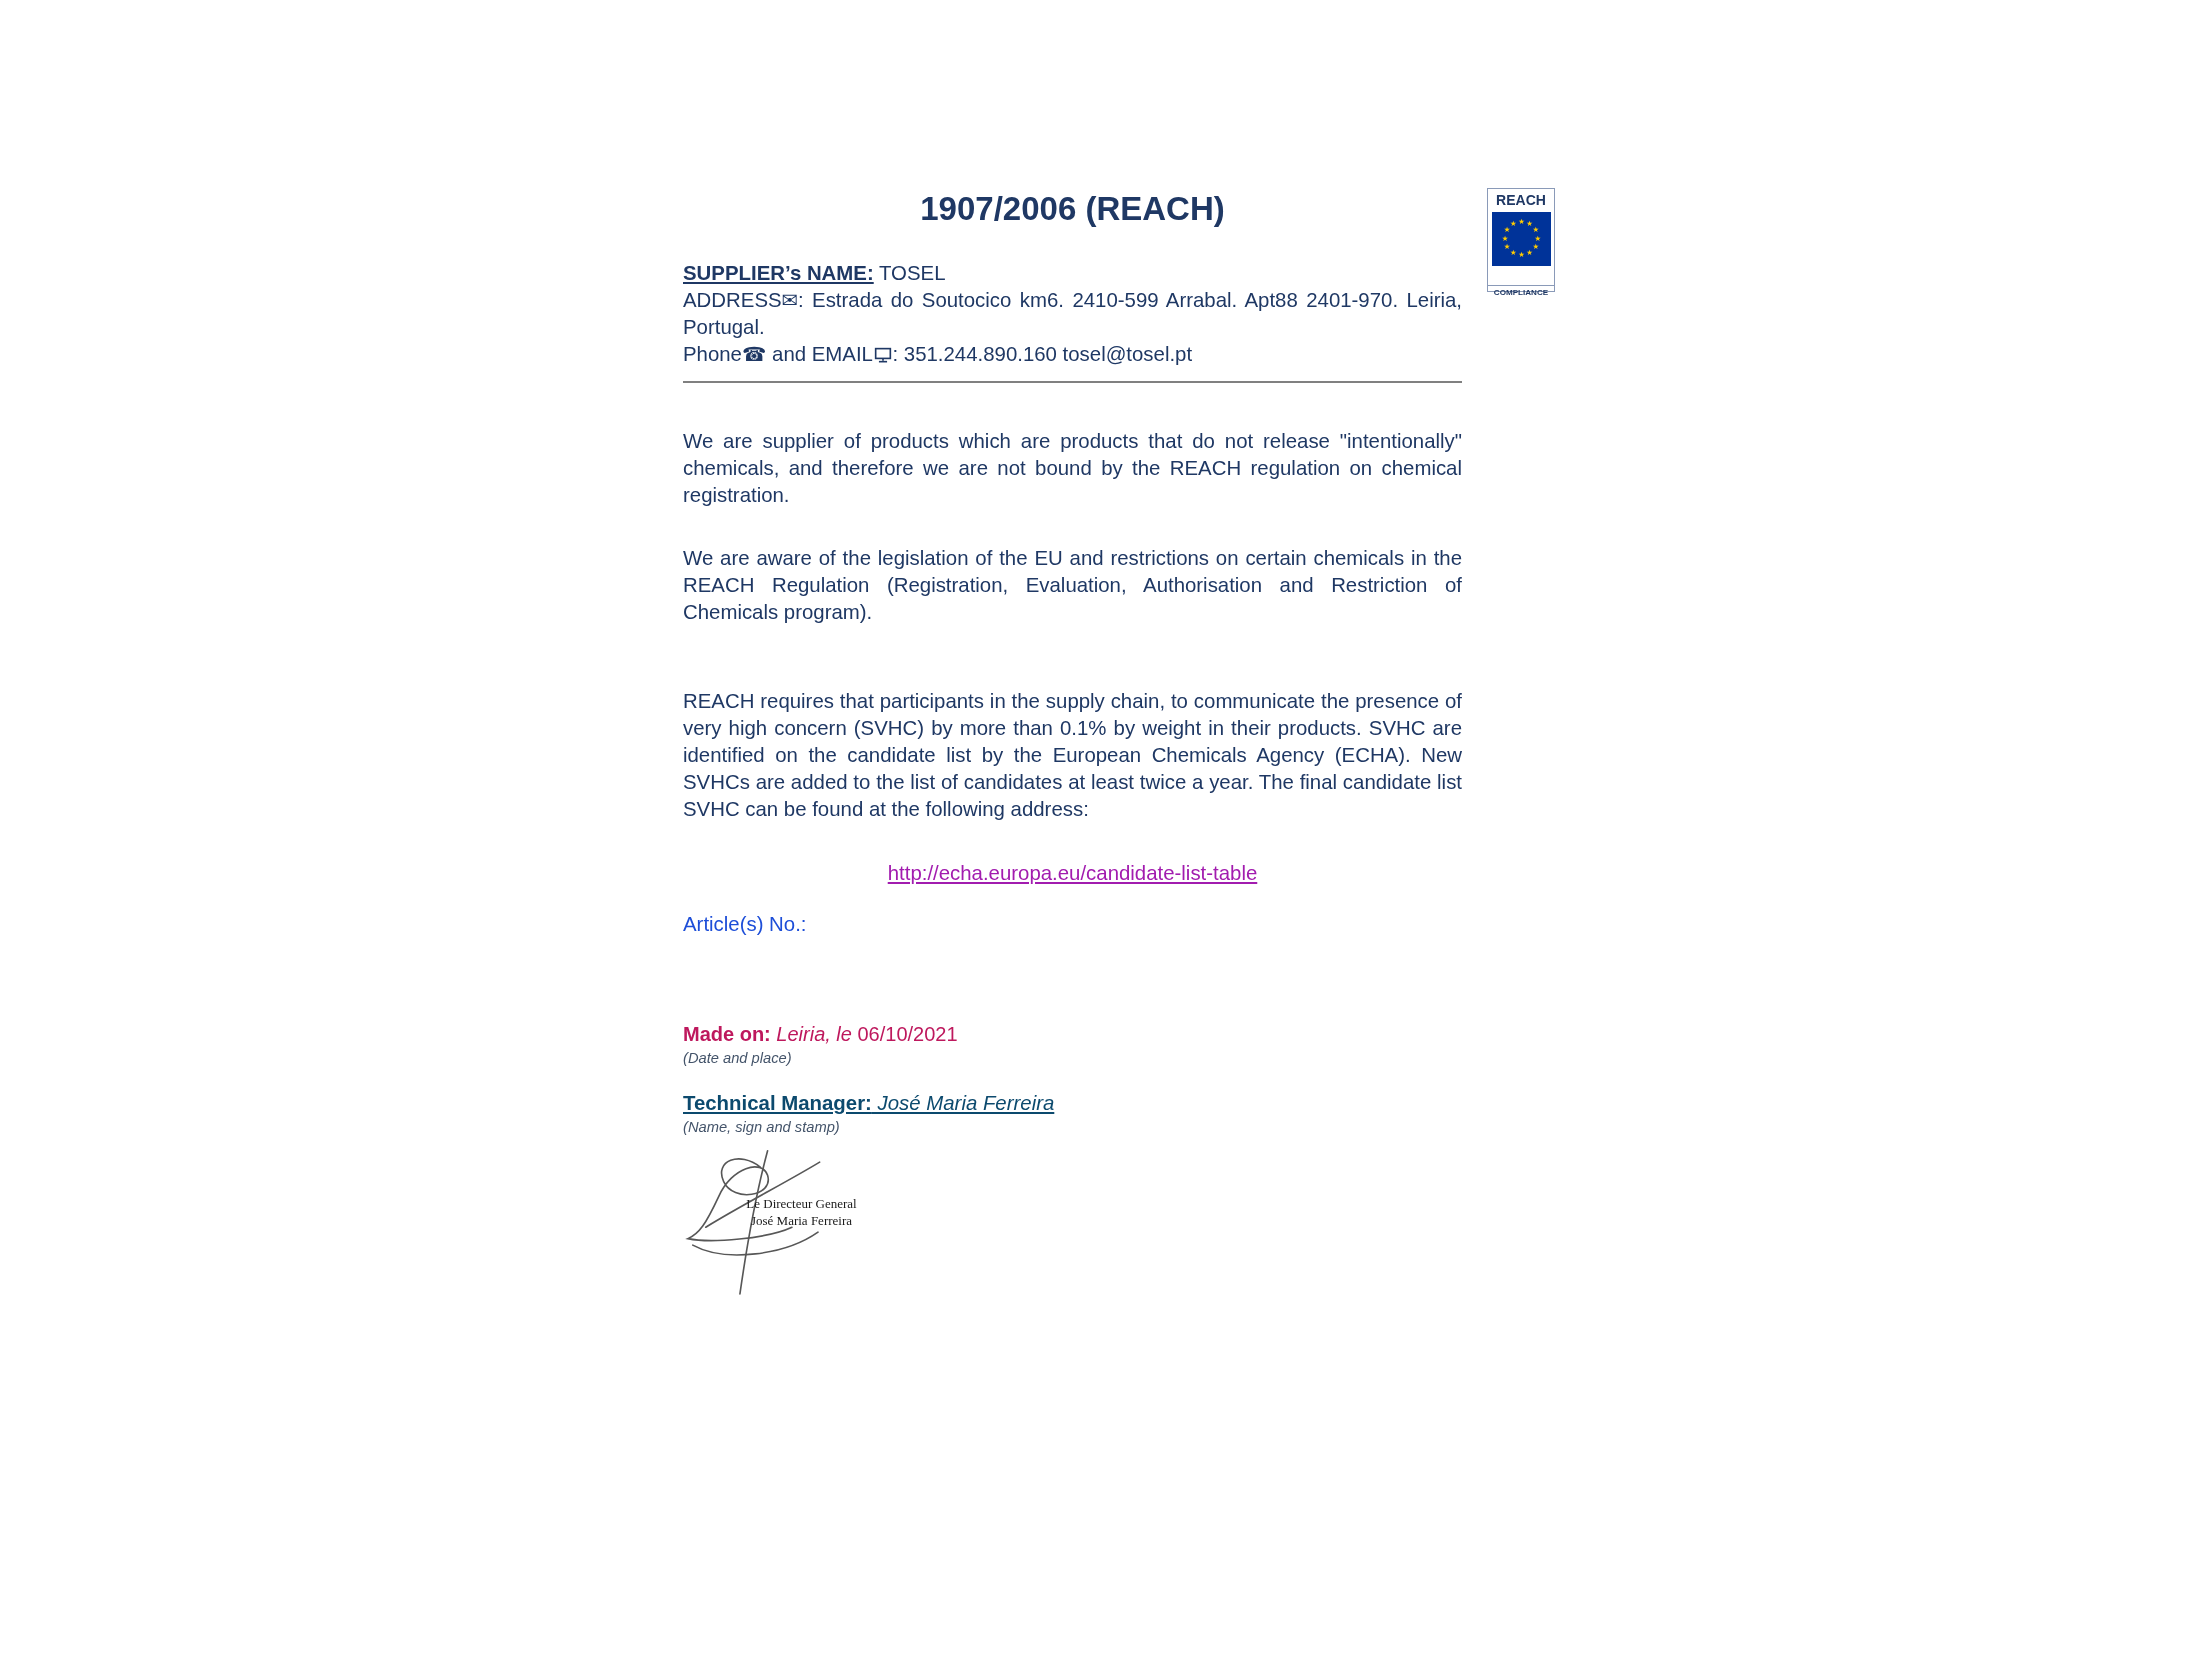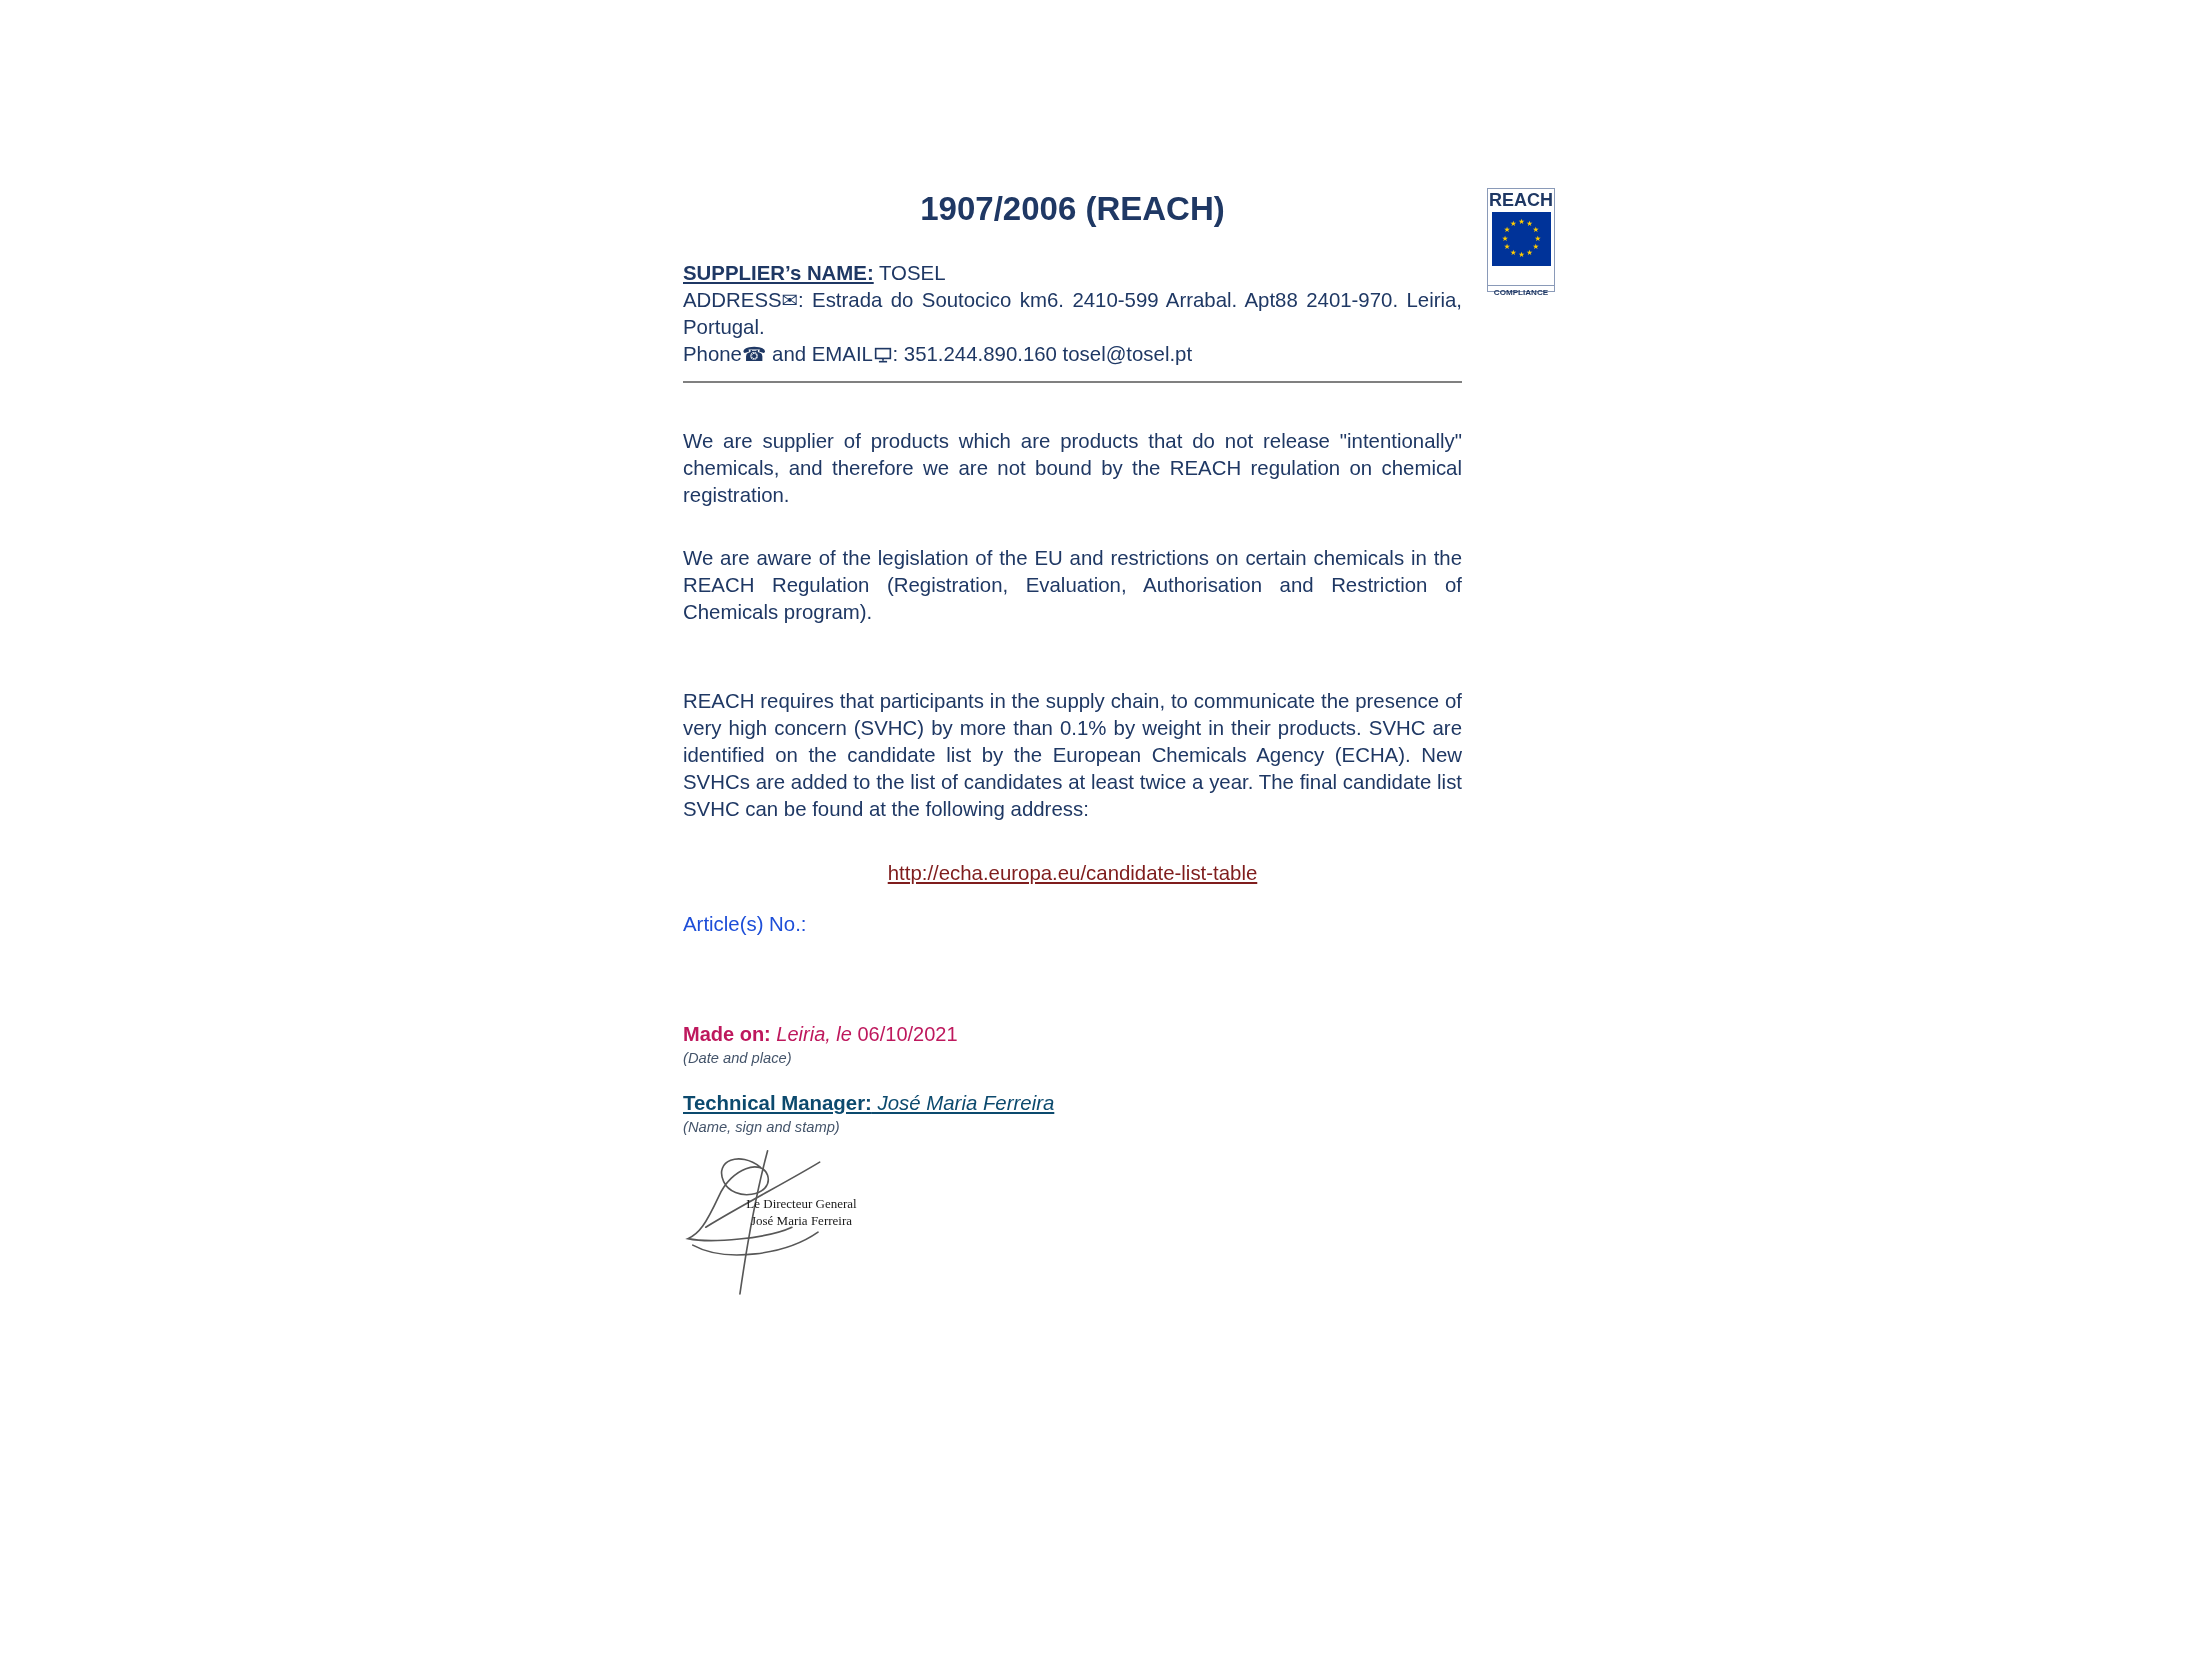--- a/index.html
+++ b/index.html
@@ -65,21 +65,21 @@
   .para-3 { margin-top: 62px; }
   .para-4 { margin-top: 47px; }
 
   .link-row {
     margin-top: 37px;
     text-align: center;
     font-size: 20.4px;
     line-height: 27px;
   }
   .link-row a {
-    color: #7f1d1d;
+    color: #a21caf;
     text-decoration: underline;
     cursor: pointer;
     text-align: right;
   }
 
   .articles {
     margin-top: 24px;
     font-size: 20.4px;
     line-height: 27px;
     color: #1d4ed8;
@@ -135,21 +135,21 @@
     top: 188px;
     width: 68px;
     height: 104px;
     border: 0.8px solid #8a9ab8;
     background: #ffffff;
     text-align: center;
   }
   .reach-logo .reach-word {
     display: block;
     font-weight: bold;
-    font-size: 18px;
+    font-size: 14px;
     line-height: 23px;
     color: #1f3864;
     letter-spacing: 0px;
   }
   .reach-logo .flag {
     width: 59px;
     height: 54px;
     margin: 0 auto;
     background: #003399;
   }

